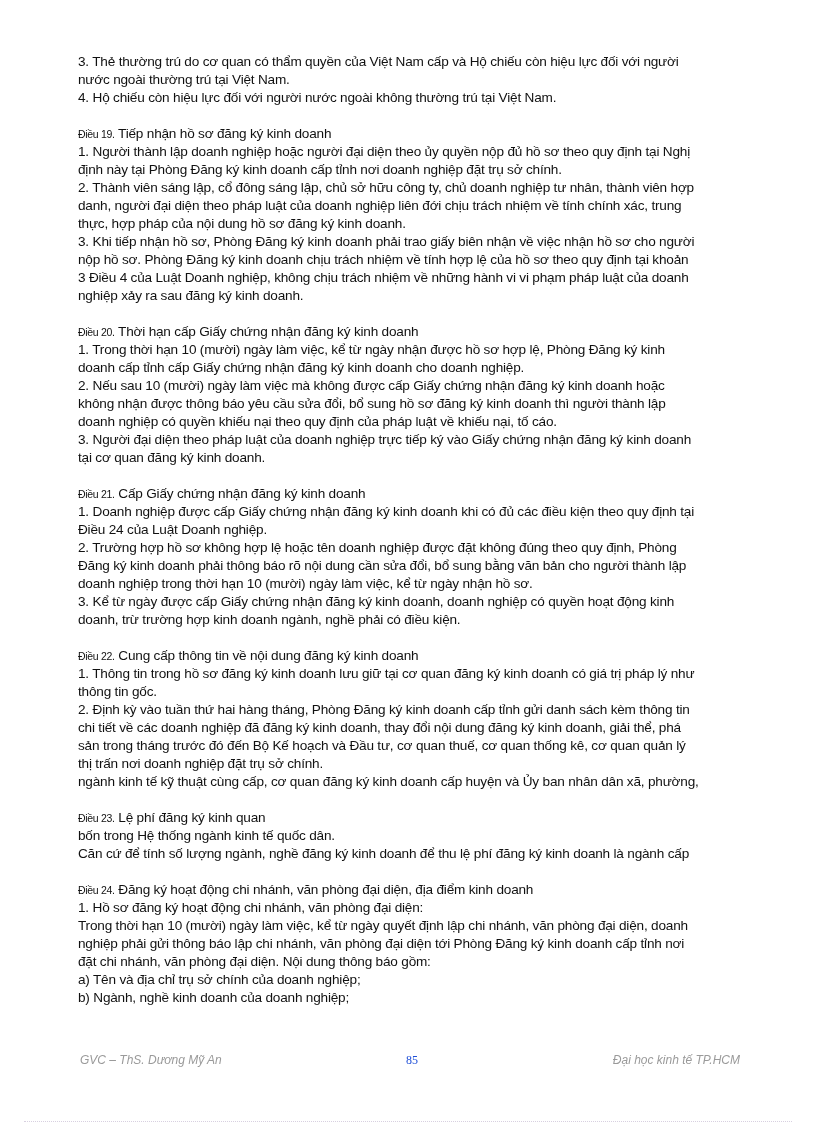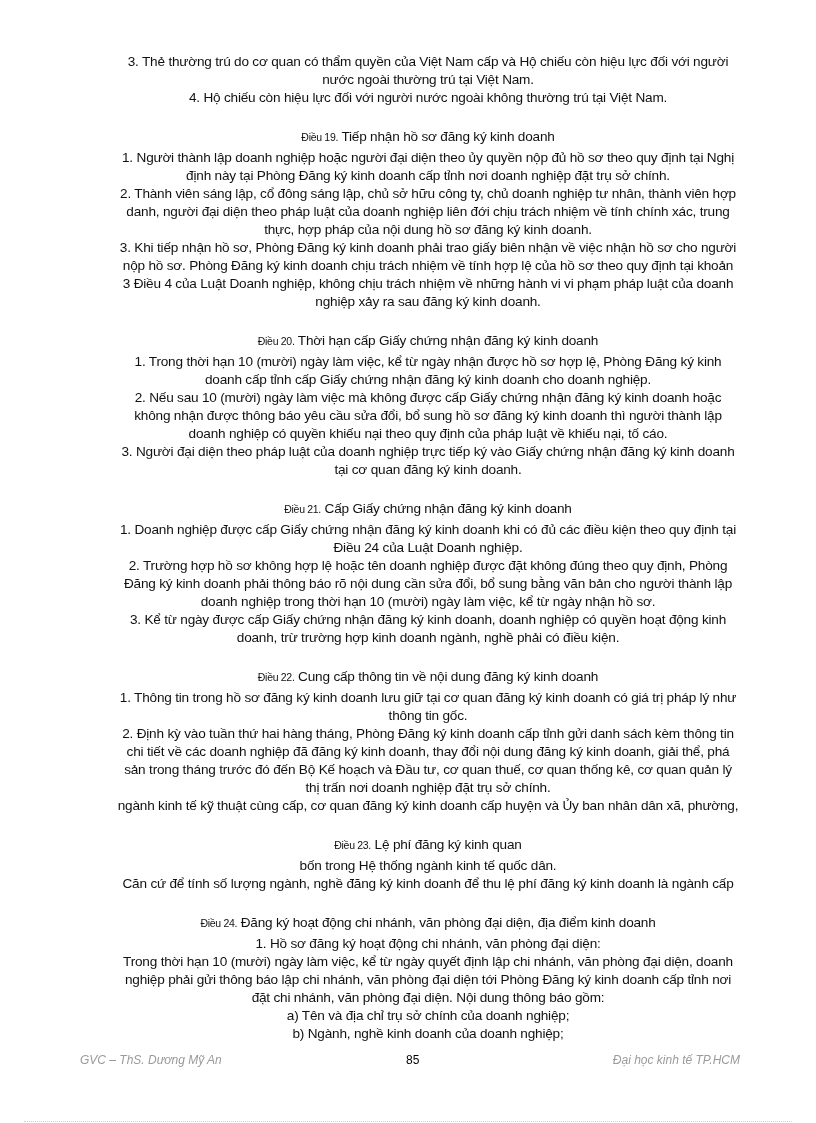--- a/index.html
+++ b/index.html
@@ -1,27 +1,27 @@
 <!DOCTYPE html>
 <html><head>
 <meta charset="utf-8">
 <style>
   html, body { margin:0; padding:0; background:#ffffff; }
   body { width:816px; height:1123px; position:relative; overflow:hidden;
          font-family:"Liberation Sans", sans-serif; color:#111; }
   .page { position:absolute; left:78px; top:53px; width:700px; }
   .line { font-size:13.6px; line-height:18px; white-space:nowrap; letter-spacing:-0.2px; }
-  .section { margin-top:18px;text-align:center; }
+  .section { margin-top:18px; }
   .section:first-child { margin-top:0; }
-  .heading { font-size:13.6px; line-height:24px; white-space:nowrap; letter-spacing:-0.2px; }
+  .heading { font-size:13.6px; line-height:18px; white-space:nowrap; letter-spacing:-0.2px; }
   .heading .art { font-size:10.5px; letter-spacing:-0.3px; }
   .footer { position:absolute; top:1053px; left:80px; width:660px; height:20px;
             font-size:12px; color:#9a9a9a; }
   .footer .left { position:absolute; left:0; top:0; font-style:italic; }
-  .footer .center { position:absolute; left:326px; top:0; color:#000000; }
+  .footer .center { position:absolute; left:326px; top:0; color:#1d4ed8;font-family:Liberation Serif, serif; }
   .footer .right { position:absolute; right:0; top:0; font-style:italic; }
   .divider { position:absolute; left:24px; right:24px; top:1121px; height:0;
              border-top:1px dotted #d8d0e0; }
 </style>
 </head>
 <body>
 
 <div class="page">
 
   <div class="section">

